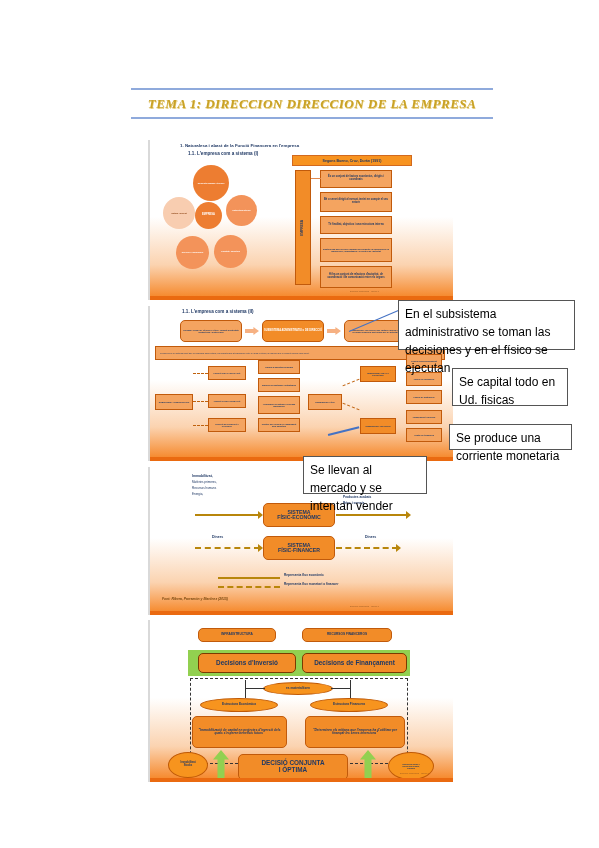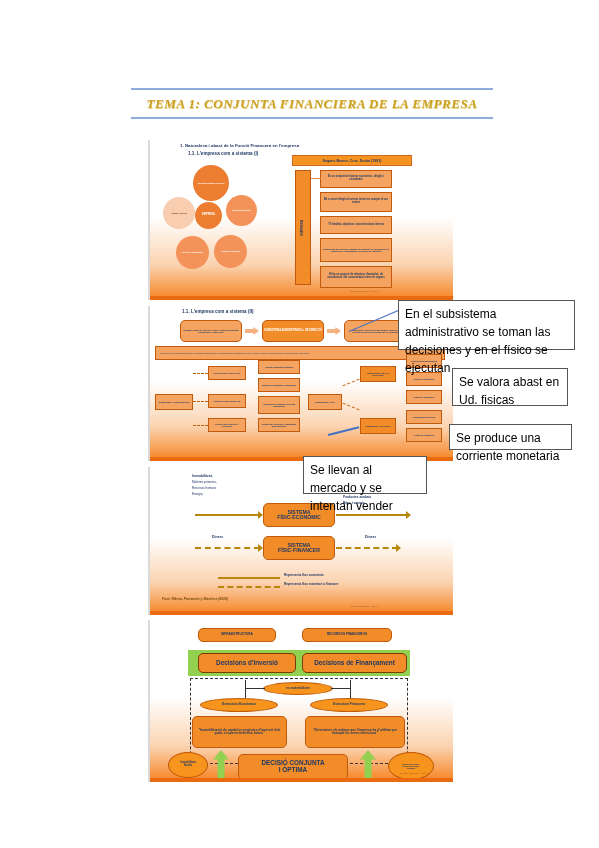--- a/index.html
+++ b/index.html
@@ -86,21 +86,21 @@
   .i { font-style: italic; }
   .vert { writing-mode: vertical-rl; transform: rotate(180deg); }
 </style>
 </head>
 <body>
 
 <div class="page">
 
   <div class="title-block">
     <div class="rule top"></div>
-    <div class="doc-title">TEMA 1: CONJUNTA FINANCIERA DE LA EMPRESA</div>
+    <div class="doc-title">TEMA 1: DIRECCION DIRECCION DE LA EMPRESA</div>
     <div class="rule bottom"></div>
   </div>
 
   <div class="slide" style="left:148px; top:140px; width:305px; height:160px;">
     <div class="sl-txt b" style="left:30px; top:4px; font-size:4.4px;">1. Naturalesa i abast de la Funció Financera en l'empresa</div>
     <div class="sl-txt b" style="left:38px; top:12px; font-size:4.6px;">1.1. L'empresa com a sistema (I)</div>
 
     <div class="hdr" style="left:142px; top:15px; width:120px; height:11px; font-size:3.6px;">
       <span>Segons Bueno, Cruz, Durán (1991)</span>
     </div>
@@ -326,19 +326,19 @@
       <span class="xl b">I ÒPTIMA</span>
     </div>
 
     <div class="sl-txt" style="left:250px; top:152px; font-size:2.3px; color:#9a5a22;">Direcció Financera · Tema 1</div>
     <div class="bottombar"></div>
   </div>
 
   <div class="leader" style="left:349px; top:331px; width:60px; transform:rotate(-23deg);"></div>
   <div class="callout" style="left:398px; top:300px; width:177px; height:50px;">En el subsistema administrativo se toman las decisiones y en el físico se ejecutan</div>
 
-  <div class="callout" style="left:452px; top:368px; width:116px; height:38px;">Se valora abast en Ud. fisicas</div>
+  <div class="callout" style="left:452px; top:368px; width:116px; height:38px;">Se capital todo en Ud. fisicas</div>
 
   <div class="callout" style="left:449px; top:424px; width:123px; height:26px;">Se produce una corriente monetaria</div>
 
   <div class="callout" style="left:303px; top:456px; width:124px; height:38px;">Se llevan al mercado y se intentan vender</div>
 
 </div>
 
 </body></html>

